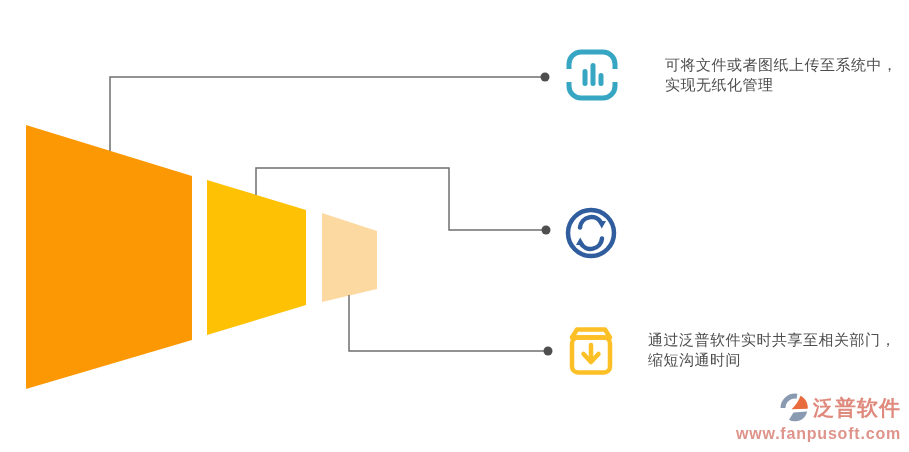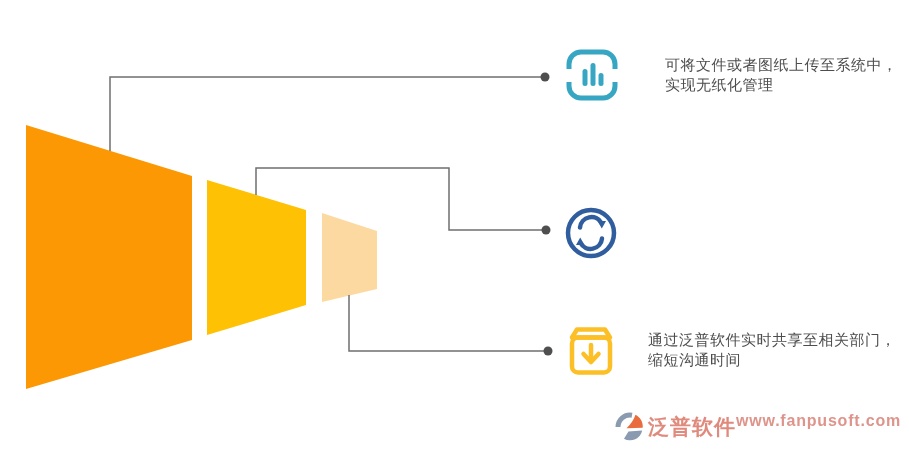--- a/index.html
+++ b/index.html
@@ -21,22 +21,22 @@
     line-height: 20px;
     letter-spacing: 0.5px;
     margin-left: 36px;
   }
   .callout-text span { display: block; }
   .logo {
     position: absolute;
     right: 8px;
     bottom: 9px;
     display: flex;
-    flex-direction: row;
-    align-items: flex-start;
+    flex-direction: column;
+    align-items: flex-end;
   }
   .logo-row { display: flex; align-items: center; gap: 2px; }
   .logo-mark { width: 32px; height: 32px; }
   .logo-title {
     color: var(--logotext, #df8a7d);
     font-size: 21px;
     font-weight: bold;
     letter-spacing: 1px;
     white-space: nowrap;
   }

